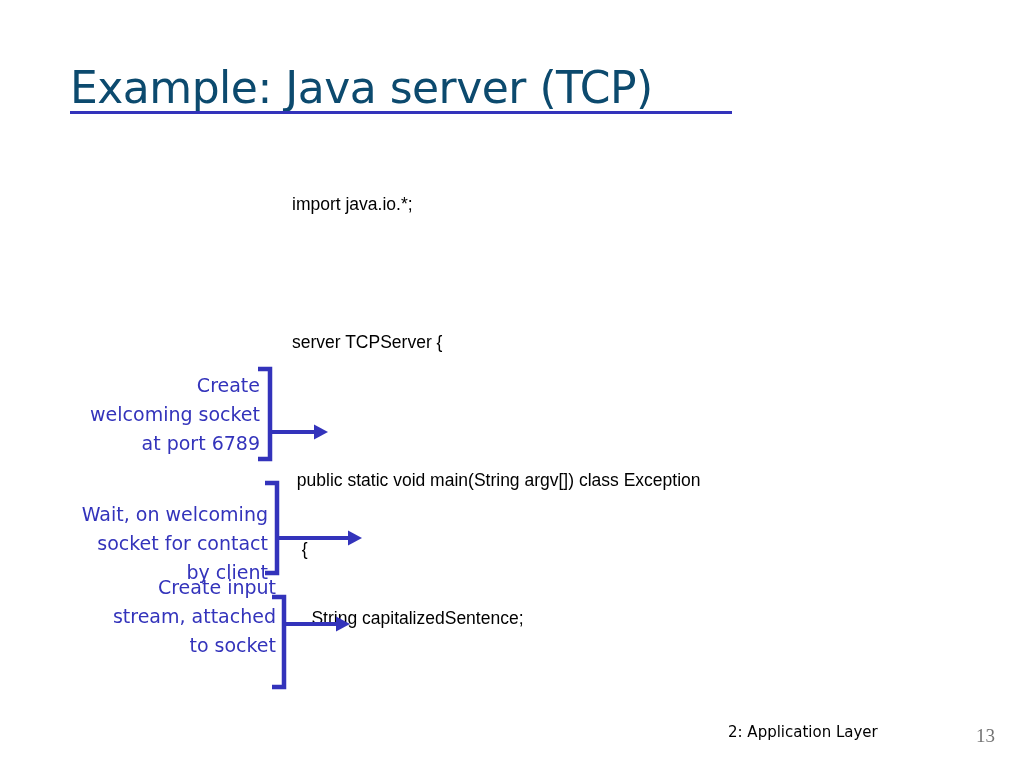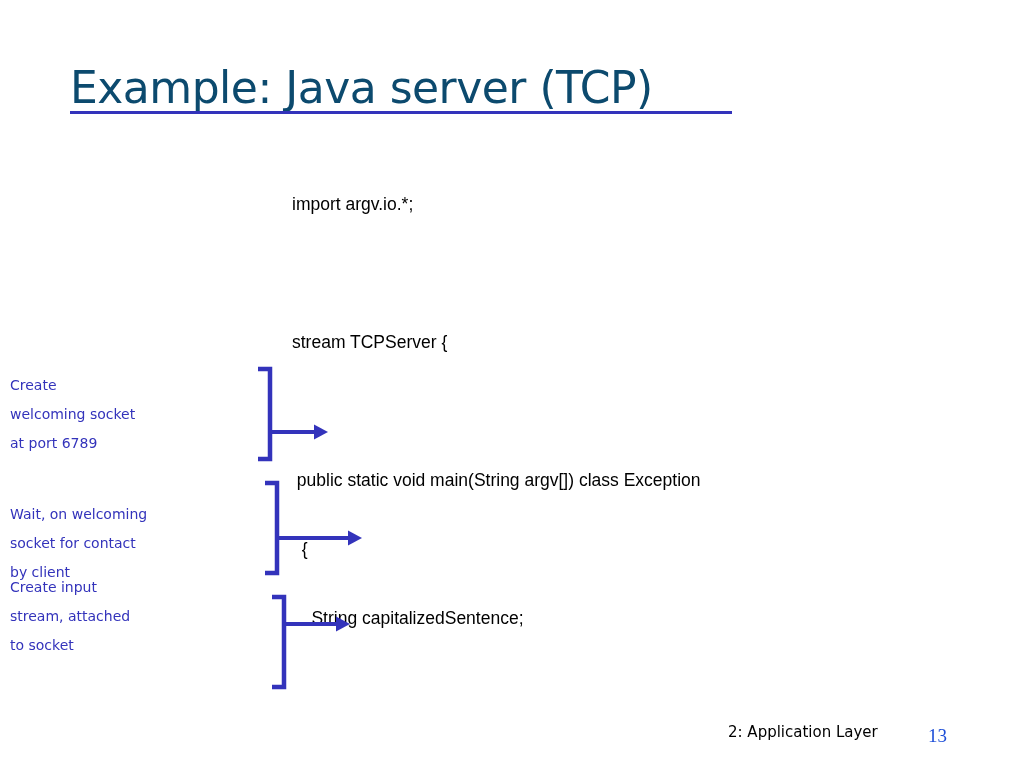--- a/index.html
+++ b/index.html
@@ -50,23 +50,23 @@
   }
   .code-line {
     white-space: pre;
     height: 23px;
   }
   .code-line.blank { height: 23px; }
 
   
   .annotation {
     position: absolute;
-    text-align: left;
+    text-align: right;
     font-family: "DejaVu Sans", sans-serif;
-    font-size: 14px;
+    font-size: 19px;
     line-height: 29px;
     color: #3333bb;
     white-space: pre-line;
   }
   .ann-1 { left: 10px; top: 371px; width: 250px; }
   .ann-2 { left: 10px; top: 500px; width: 258px; }
   .ann-3 { left: 10px; top: 573px; width: 266px; }
 
   
   .overlay {
@@ -83,37 +83,37 @@
     position: absolute;
     left: 728px;
     top: 723px;
     font-family: "DejaVu Sans", sans-serif;
     font-size: 15px;
     color: #000000;
     white-space: nowrap;
   }
   .footer-page {
     position: absolute;
-    left: 928px;
+    left: 976px;
     top: 725px;
     font-family: "Liberation Serif", serif;
     font-size: 19px;
-    color: #1d4ed8;
+    color: #737373;
   }
 </style>
 </head>
 <body>
 
 <div class="slide-title">Example: Java server (TCP)</div>
 <div class="title-underline"></div>
 
 <div class="code-block">
-  <div class="code-line">import argv.io.*;</div>
+  <div class="code-line">import java.io.*;</div>
   <div class="code-line blank"></div>
-  <div class="code-line">stream TCPServer {</div>
+  <div class="code-line">server TCPServer {</div>
   <div class="code-line blank"></div>
   <div class="code-line"> public static void main(String argv[]) class Exception</div>
   <div class="code-line">  {</div>
   <div class="code-line">    String capitalizedSentence;</div>
   
   
   
   
   
   

